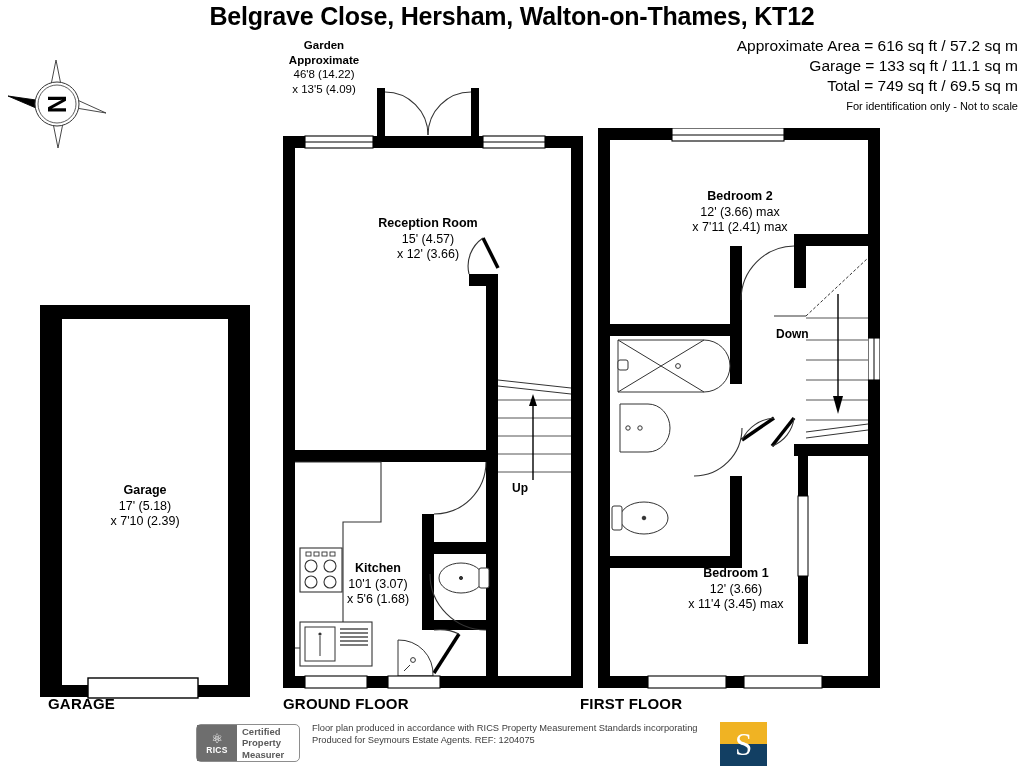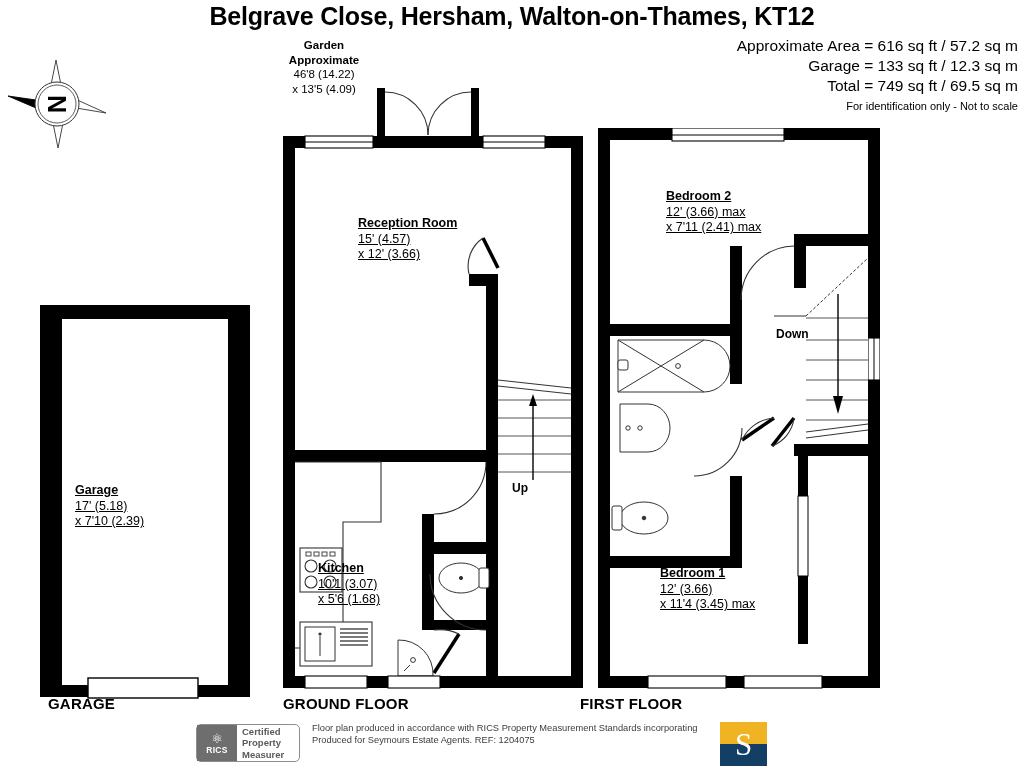--- a/index.html
+++ b/index.html
@@ -46,24 +46,24 @@
     font-size: 11.5px;
     line-height: 14.5px;
   }
   #garden-label .b { font-weight: bold; }
 
   
   #compass { left: 6px; top: 56px; width: 106px; height: 96px; }
 
   
   .room-label {
+    text-align: center;
     font-size: 12.5px;
     line-height: 15.5px;
     white-space: nowrap;
-    text-decoration: underline;
   }
   .room-label .rname { font-weight: bold; font-size: 12.5px; }
 
   
   .floor-caption {
     font-size: 15px;
     font-weight: bold;
     letter-spacing: 0.2px;
   }
 
@@ -128,21 +128,21 @@
     font-size: 31px; color: #ffffff; line-height: 31px;
   }
 </style>
 </head>
 <body>
 
 <div class="abs" id="title">Belgrave Close, Hersham, Walton-on-Thames, KT12</div>
 
 <div class="abs" id="area-block">
   <div>Approximate Area = 616 sq ft / 57.2 sq m</div>
-  <div>Garage = 133 sq ft / 12.3 sq m</div>
+  <div>Garage = 133 sq ft / 11.1 sq m</div>
   <div>Total = 749 sq ft / 69.5 sq m</div>
   <div class="note">For identification only - Not to scale</div>
 </div>
 
 <div class="abs" id="compass">
   <svg width="106" height="96" viewBox="0 0 106 96">
 
     <polygon points="50,4 58,44 50,50 42,44" fill="#ffffff" stroke="#333" stroke-width="0.9"></polygon>
     <polygon points="52,92 60,52 52,46 44,52" fill="#ffffff" stroke="#333" stroke-width="0.9"></polygon>
     <polygon points="100,57 58,50 52,44 58,38" fill="#ffffff" stroke="#333" stroke-width="0.9"></polygon>

